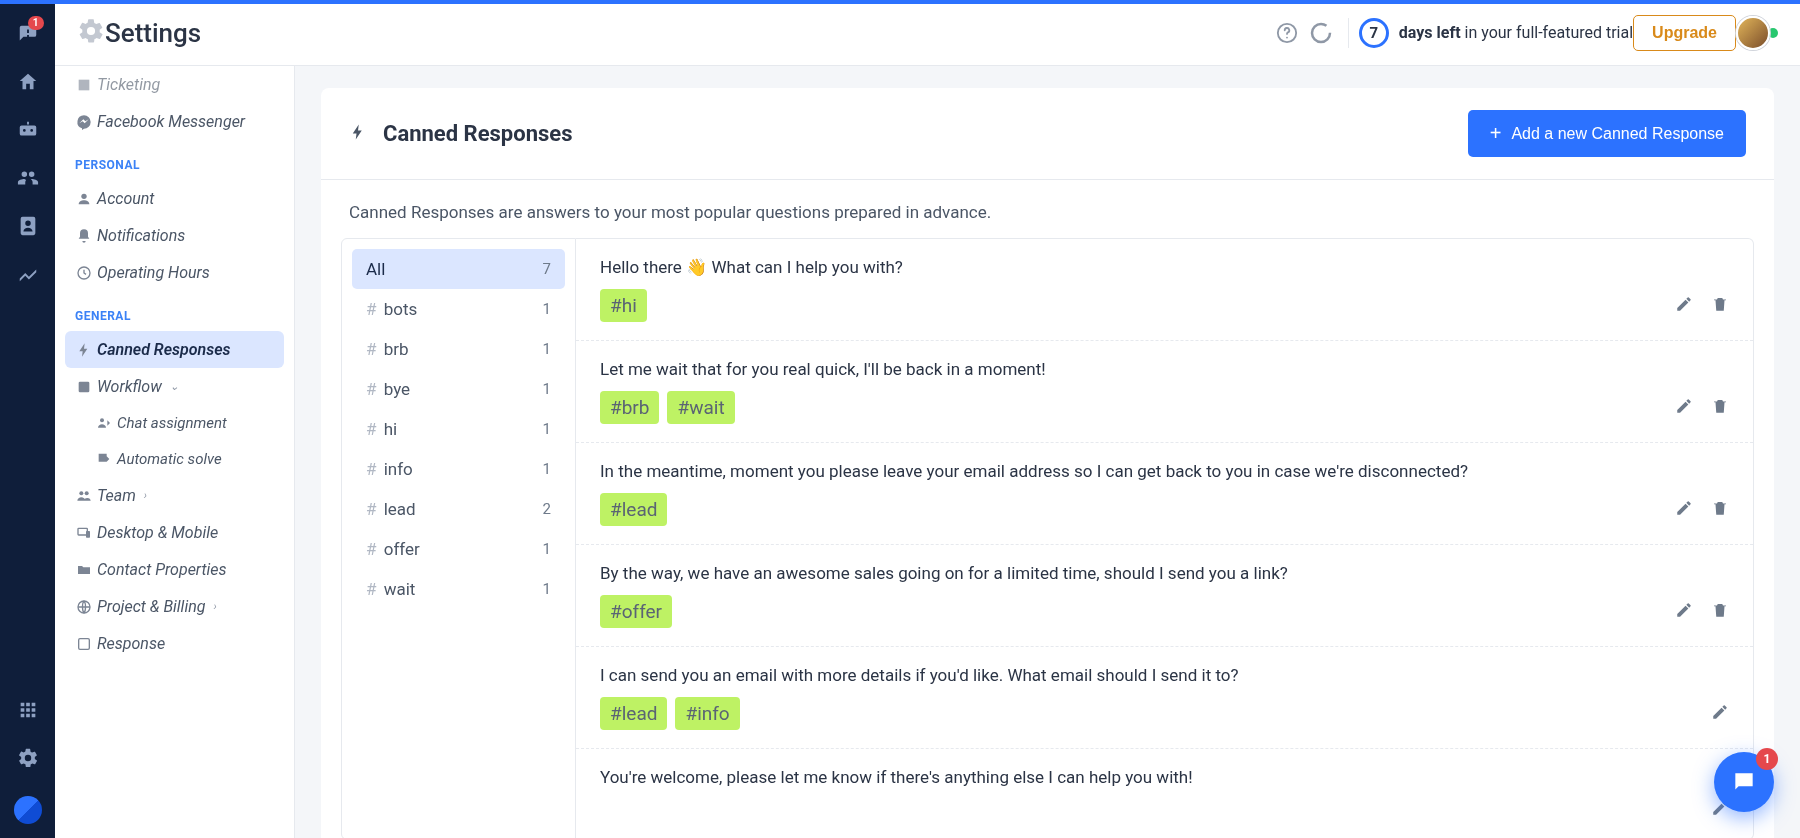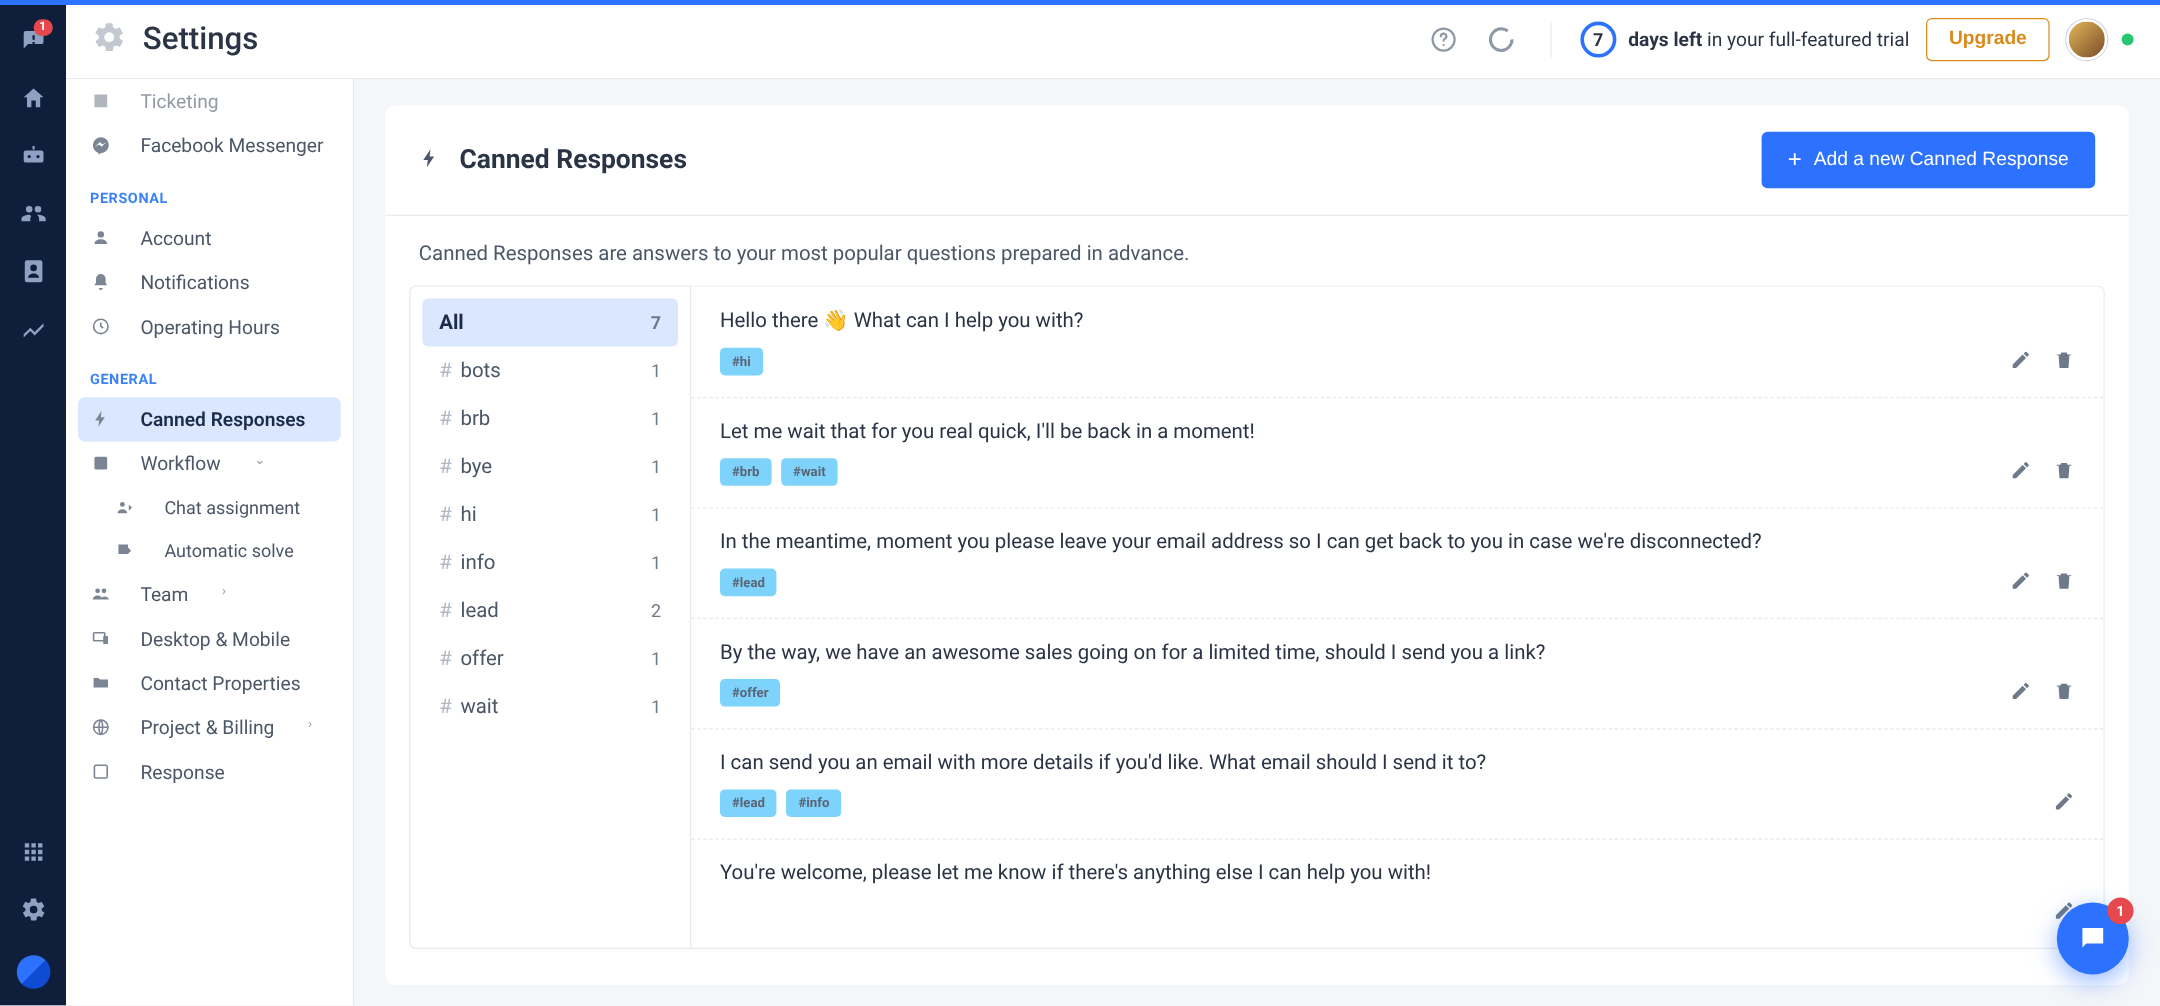--- a/index.html
+++ b/index.html
@@ -26,68 +26,68 @@
   .nav-rail{width:55px;background:var(--nav-bg);display:flex;flex-direction:column;align-items:center;padding-top:10px;position:relative;z-index:40;}
   .nav-rail .rail-icon{width:40px;height:48px;display:flex;align-items:center;justify-content:center;color:#8ea1c2;cursor:pointer;position:relative;}
   .nav-rail .rail-icon svg{width:22px;height:22px;fill:currentColor;}
   .rail-spacer{flex:1;}
   .rail-badge{position:absolute;top:6px;right:4px;background:var(--red);color:#fff;font-size:10px;font-weight:700;border-radius:10px;padding:1px 5px;line-height:12px;}
   .rail-logo{width:28px;height:28px;border-radius:50%;background:linear-gradient(135deg,#2c72ff 50%,#0f4cd4 50%);margin:14px 0;}
   .rail-active{color:#fff;}
 
   
   .main-col{flex:1;display:flex;flex-direction:column;min-width:0;}
-  .header{height:66px;background:#fff;border-bottom:1px solid var(--border);display:flex;align-items:center;padding:0 22px;gap:14px;justify-content:space-between;}
+  .header{height:66px;background:#fff;border-bottom:1px solid var(--border);display:flex;align-items:center;padding:0 22px;justify-content:space-between;}
   .header .gear{color:#c3c8d1;}
   .header h1{font-size:26px;font-weight:500;margin:0;}
   .header-spacer{flex:1;}
   .hdr-icon{width:34px;height:34px;border-radius:50%;border:2px solid #c3c8d1;display:flex;align-items:center;justify-content:center;color:#8f98a6;cursor:pointer;}
   .divider{width:1px;height:30px;background:var(--border);margin:0 10px;}
   .trial{display:flex;align-items:center;gap:10px;font-size:16px;}
   .trial-count{width:30px;height:30px;border-radius:50%;border:3px solid var(--blue);display:flex;align-items:center;justify-content:center;font-weight:700;font-size:15px;}
   .upgrade-btn{border:1px solid var(--orange);color:var(--orange);background:#fff;padding:8px 18px;border-radius:5px;font-size:16px;font-weight:600;cursor:pointer;}
   .avatar{width:34px;height:34px;border-radius:50%;background:linear-gradient(135deg,#e2b55a,#7a4d2a);position:relative;border:2px solid #fff;box-shadow:0 0 0 1px #d0d4db;}
   .presence{width:10px;height:10px;border-radius:50%;background:#28c76f;margin-left:-2px;}
 
   .body-row{flex:1;display:flex;min-height:0;}
 
   
   .side{width:240px;background:var(--sidebar-bg);border-right:1px solid var(--border);overflow-y:auto;padding:6px 10px 20px 10px;position:relative;}
   .side::-webkit-scrollbar{width:8px;}
   .side::-webkit-scrollbar-thumb{background:#c3c8d1;border-radius:4px;}
   .side-section{font-size:12px;font-weight:700;letter-spacing:.5px;color:#3b82f6;padding:18px 10px 8px;}
-  .side-item{display:flex;align-items:flex-start;gap:24px;padding:9px 10px;border-radius:6px;font-size:16px;color:#4b5666;cursor:pointer;}
+  .side-item{display:flex;align-items:center;gap:4px;padding:9px 10px;border-radius:6px;font-size:16px;color:#4b5666;cursor:pointer;font-style:italic;}
   .side-item.sub{padding-left:30px;font-size:15px;}
   .side-item.active{background:var(--selected);color:#1b2b4a;font-weight:600;}
   .side-item .si-icon{width:18px;height:18px;flex:0 0 18px;color:#7c8594;display:flex;align-items:center;justify-content:center;}
   .side-item .si-icon svg{width:16px;height:16px;fill:currentColor;}
   .chev{font-size:11px;color:#8f98a6;margin-left:4px;}
 
   
   .content{flex:1;overflow:auto;padding:22px 26px;}
   .panel{background:#fff;border-radius:8px;padding:0 0 30px 0;}
   .panel-hdr{display:flex;align-items:center;justify-content:space-between;padding:22px 28px;border-bottom:1px solid var(--border);}
   .panel-hdr .left{display:flex;align-items:center;gap:16px;}
   .panel-title{font-size:22px;font-weight:700;}
   .add-btn{background:var(--blue);color:#fff;border:none;padding:12px 22px;border-radius:5px;font-size:16px;font-weight:500;display:flex;align-items:center;gap:10px;cursor:pointer;}
   .desc{padding:22px 28px 16px;font-size:17px;color:#4b5666;}
 
   .split{display:flex;gap:0;padding:0 20px;}
   .tags-col{width:235px;border:1px solid var(--border);border-radius:6px 0 0 6px;padding:10px;}
   .tag-row{display:flex;align-items:center;justify-content:space-between;padding:10px 14px;border-radius:5px;font-size:17px;color:#4b5666;cursor:pointer;}
-  .tag-row.active{background:var(--selected);color:#1b2b4a;font-weight:700;gap:12px;}
+  .tag-row.active{background:var(--selected);color:#1b2b4a;font-weight:400;gap:12px;}
   .tag-row .count{color:#6e7a8a;font-size:15px;}
   .tag-row .hash{color:#b1b8c4;margin-right:3px;}
 
   .resp-col{flex:1;border:1px solid var(--border);border-left:none;border-radius:0 6px 6px 0;}
   .resp{padding:18px 24px;border-bottom:1px dashed var(--border);}
   .resp:last-child{border-bottom:none;}
   .resp-text{font-size:17px;color:#2b3445;margin-bottom:12px;}
   .resp-foot{display:flex;align-items:center;gap:8px;}
-  .chip{background:#7dd3fc;color:#5a6474;font-size:11px;padding:5px 10px;border-radius:4px;font-weight:bold;}
+  .chip{background:#bef264;color:#5a6474;font-size:19px;padding:5px 10px;border-radius:4px;}
   .actions{margin-left:auto;display:flex;gap:18px;color:#6e7a8a;}
   .actions .ic{cursor:pointer;}
   .actions svg{width:18px;height:18px;fill:currentColor;}
 
   
   .chat-fab{position:fixed;bottom:26px;right:26px;width:60px;height:60px;border-radius:50%;background:var(--blue);display:flex;align-items:center;justify-content:center;color:#fff;box-shadow:0 6px 20px rgba(44,114,255,.5);cursor:pointer;}
   .chat-fab svg{width:26px;height:26px;fill:#fff;}
   .fab-badge{position:absolute;top:-4px;right:-4px;background:var(--red);color:#fff;font-size:12px;font-weight:700;width:22px;height:22px;border-radius:50%;display:flex;align-items:center;justify-content:center;}
 </style>
 </head>

